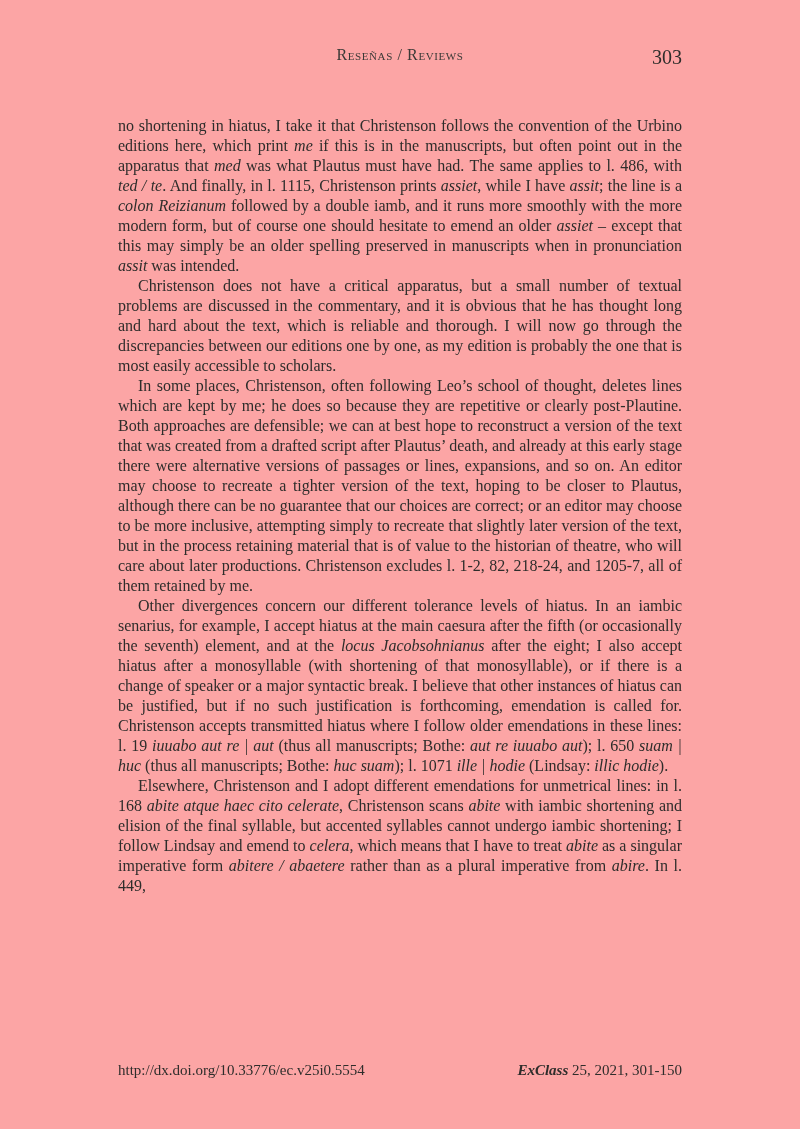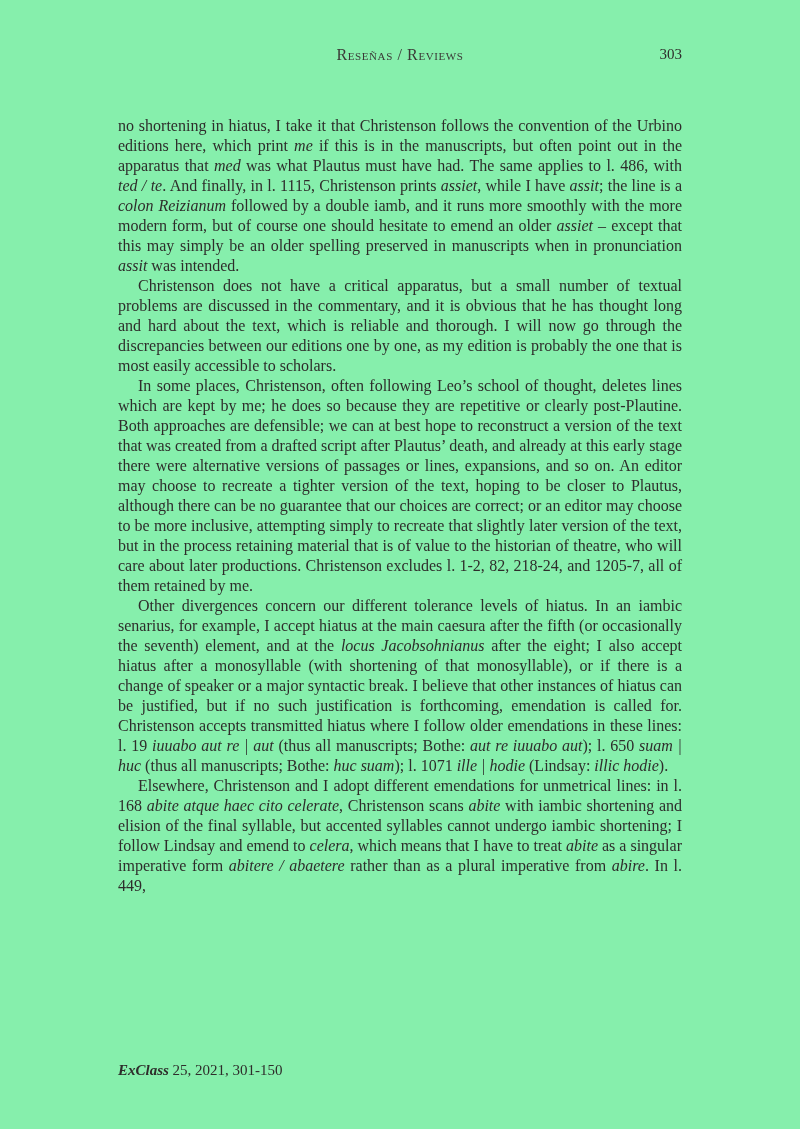--- a/index.html
+++ b/index.html
@@ -8,42 +8,42 @@
     height: 1129px;
     background: #ffffff;
     position: relative;
     font-family: "Liberation Serif", serif;
     color: #2e2d2b;
     overflow: hidden;
   }
   .page {
     position: absolute;
     inset: 0;
-    background: #86efac;
+    background: #fca5a5;
   }
   .page-header {
     position: absolute;
     top: 46px;
     left: 118px;
     width: 564px;
     height: 22px;
   }
   .running-head {
     display: block;
     text-align: center;
     font-variant: small-caps;
     font-size: 16px;
     letter-spacing: 0.6px;
     color: #3a3936;
   }
   .page-number {
     position: absolute;
     right: 0;
     top: 0;
-    font-size: 15px;
+    font-size: 20px;
     color: #2e2d2b;
     margin-left: 36px;
   }
   .body-text {
     position: absolute;
     top: 116px;
     left: 118px;
     width: 564px;
     font-size: 16px;
     line-height: 20px;
@@ -81,16 +81,17 @@
 
   <div class="body-text">
       <p class="no-indent"><span>no shortening in hiatus, I take it that Christenson follows the convention of the Urbino editions here, which print </span><em>me</em><span> if this is in the manuscripts, but often point out in the apparatus that </span><em>med</em><span> was what Plautus must have had. The same applies to l. 486, with </span><em>ted / te</em><span>. And finally, in l. 1115, Christenson prints </span><em>assiet</em><span>, while I have </span><em>assit</em><span>; the line is a </span><em>colon Reizianum</em><span> followed by a double iamb, and it runs more smoothly with the more modern form, but of course one should hesitate to emend an older </span><em>assiet</em><span> – except that this may simply be an older spelling preserved in manuscripts when in pronunciation </span><em>assit</em><span> was intended.</span></p>
       <p><span>Christenson does not have a critical apparatus, but a small number of textual problems are discussed in the commentary, and it is obvious that he has thought long and hard about the text, which is reliable and thorough. I will now go through the discrepancies between our editions one by one, as my edition is probably the one that is most easily accessible to scholars.</span></p>
       <p><span>In some places, Christenson, often following Leo’s school of thought, deletes lines which are kept by me; he does so because they are repetitive or clearly post-Plautine. Both approaches are defensible; we can at best hope to reconstruct a version of the text that was created from a drafted script after Plautus’ death, and already at this early stage there were alternative versions of passages or lines, expansions, and so on. An editor may choose to recreate a tighter version of the text, hoping to be closer to Plautus, although there can be no guarantee that our choices are correct; or an editor may choose to be more inclusive, attempting simply to recreate that slightly later version of the text, but in the process retaining material that is of value to the historian of theatre, who will care about later productions. Christenson excludes l. 1-2, 82, 218-24, and 1205-7, all of them retained by me.</span></p>
       <p><span>Other divergences concern our different tolerance levels of hiatus. In an iambic senarius, for example, I accept hiatus at the main caesura after the fifth (or occasionally the seventh) element, and at the </span><em>locus Jacobsohnianus</em><span> after the eight; I also accept hiatus after a monosyllable (with shortening of that monosyllable), or if there is a change of speaker or a major syntactic break. I believe that other instances of hiatus can be justified, but if no such justification is forthcoming, emendation is called for. Christenson accepts transmitted hiatus where I follow older emendations in these lines: l. 19 </span><em>iuuabo aut re | aut</em><span> (thus all manuscripts; Bothe: </span><em>aut re iuuabo aut</em><span>); l. 650 </span><em>suam | huc</em><span> (thus all manuscripts; Bothe: </span><em>huc suam</em><span>); l. 1071 </span><em>ille | hodie</em><span> (Lindsay: </span><em>illic hodie</em><span>).</span></p>
       <p><span>Elsewhere, Christenson and I adopt different emendations for unmetrical lines: in l. 168 </span><em>abite atque haec cito celerate</em><span>, Christenson scans </span><em>abite</em><span> with iambic shortening and elision of the final syllable, but accented syllables cannot undergo iambic shortening; I follow Lindsay and emend to </span><em>celera</em><span>, which means that I have to treat </span><em>abite</em><span> as a singular imperative form </span><em>abitere / abaetere</em><span> rather than as a plural imperative from </span><em>abire</em><span>. In l. 449,</span></p>
     </div>
 
   <div class="page-footer">
+    <span class="doi-link">http://dx.doi.org/10.33776/ec.v25i0.5554</span>
     <span class="journal-ref"><em>ExClass</em><span> 25, 2021, 301-150</span></span>
   </div>
 
 </div>
 
 </body></html>

